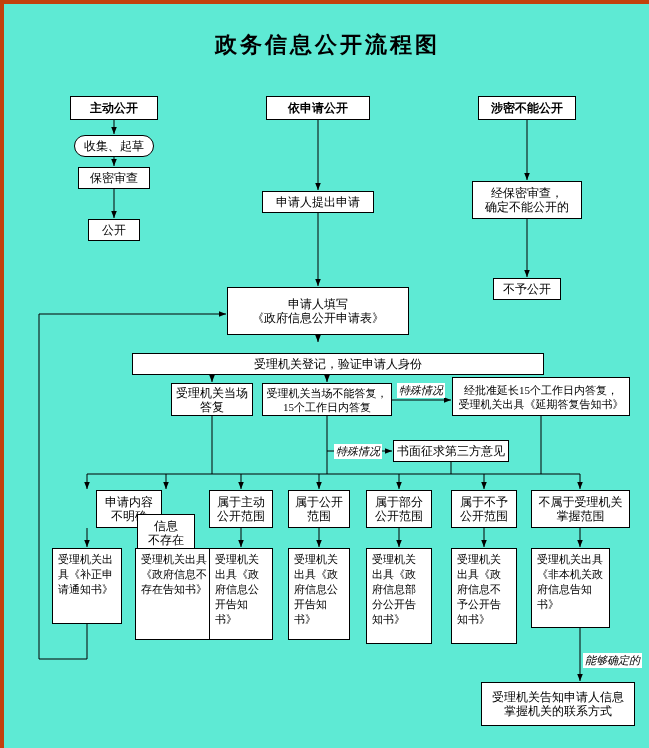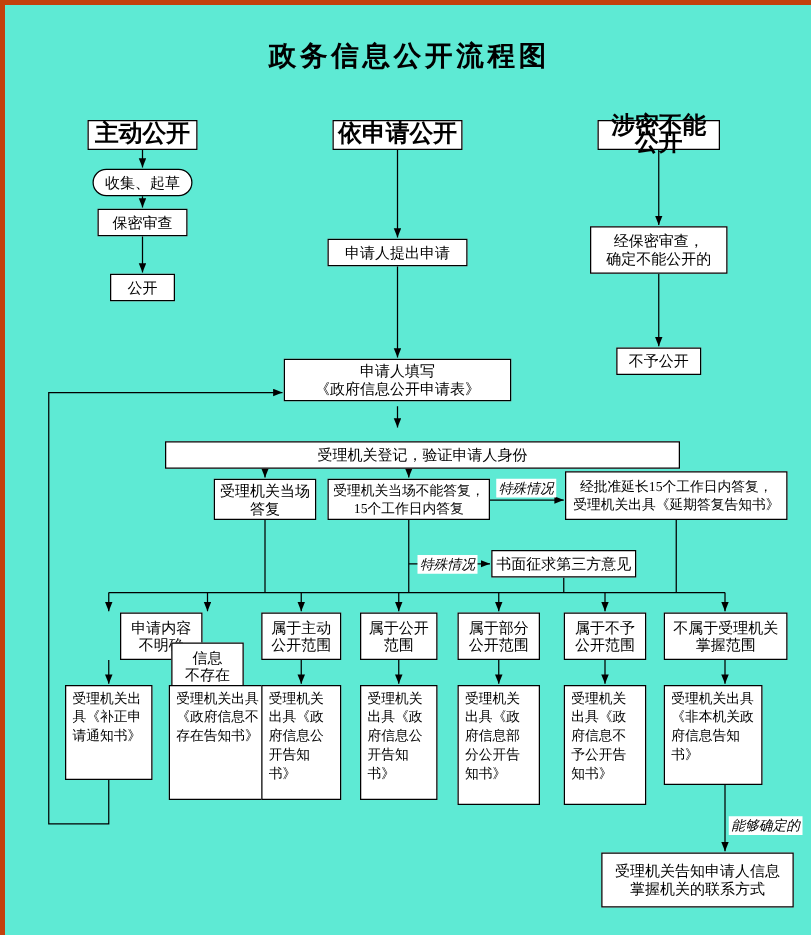--- a/index.html
+++ b/index.html
@@ -11,37 +11,37 @@
   #arrows { position:absolute; left:0; top:0; width:649px; height:748px; z-index:0; }
   .title {
     position:absolute; left:0; top:26px; width:100%; text-align:center;
     font-size:22px; font-weight:bold; letter-spacing:3px; z-index:2;
   }
   .node {
     position:absolute; box-sizing:border-box; border:1px solid #000; background:#fff;
     display:flex; align-items:center; justify-content:center; text-align:center;
     font-size:12px; line-height:14px; white-space:pre-line; z-index:1; padding:1px 2px;
   }
-  .hdr { font-weight:bold; font-size:19px; }
+  .hdr { font-weight:bold; font-size:12px; }
   .doc {
     display:block; text-align:left; font-size:11px; line-height:15px;
     padding:3px 5px; justify-content:flex-start;
   }
   .edge-label {
     position:absolute; z-index:2; font-size:11px; font-style:italic;
     background:#fff; padding:0 2px; white-space:nowrap;
   }
   
   #n-proactive   { left:66px;  top:92px;  width:88px;  height:24px; }
   #n-collect     { left:70px;  top:131px; width:80px;  height:22px;border-radius:11px; }
   #n-secrecy     { left:74px;  top:163px; width:72px;  height:22px; }
   #n-publish     { left:84px;  top:215px; width:52px;  height:22px; }
   #n-onrequest   { left:262px; top:92px;  width:104px; height:24px; }
   #n-apply       { left:258px; top:187px; width:112px; height:22px; }
-  #n-fillform    { left:223px; top:283px; width:182px; height:34px; }
+  #n-fillform    { left:223px; top:283px; width:182px; height:48px; }
   #n-register    { left:128px; top:349px; width:412px; height:22px; }
   #n-onsite      { left:167px; top:379px; width:82px;  height:33px; }
   #n-15days      { left:258px; top:379px; width:130px; height:33px; font-size:11px; }
   #n-extend      { left:448px; top:373px; width:178px; height:39px; font-size:11px; }
   #n-thirdparty  { left:389px; top:436px; width:116px; height:22px; }
   #n-classified  { left:474px; top:92px;  width:98px;  height:24px; }
   #n-classreview { left:468px; top:177px; width:110px; height:38px; }
   #n-notdisc     { left:489px; top:274px; width:68px;  height:22px; }
   #n-b1 { left:45px;  top:486px; width:66px; height:38px;margin-left:47px; }
   #n-b2 { left:133px; top:486px; width:58px; height:38px;margin-top:24px; }

